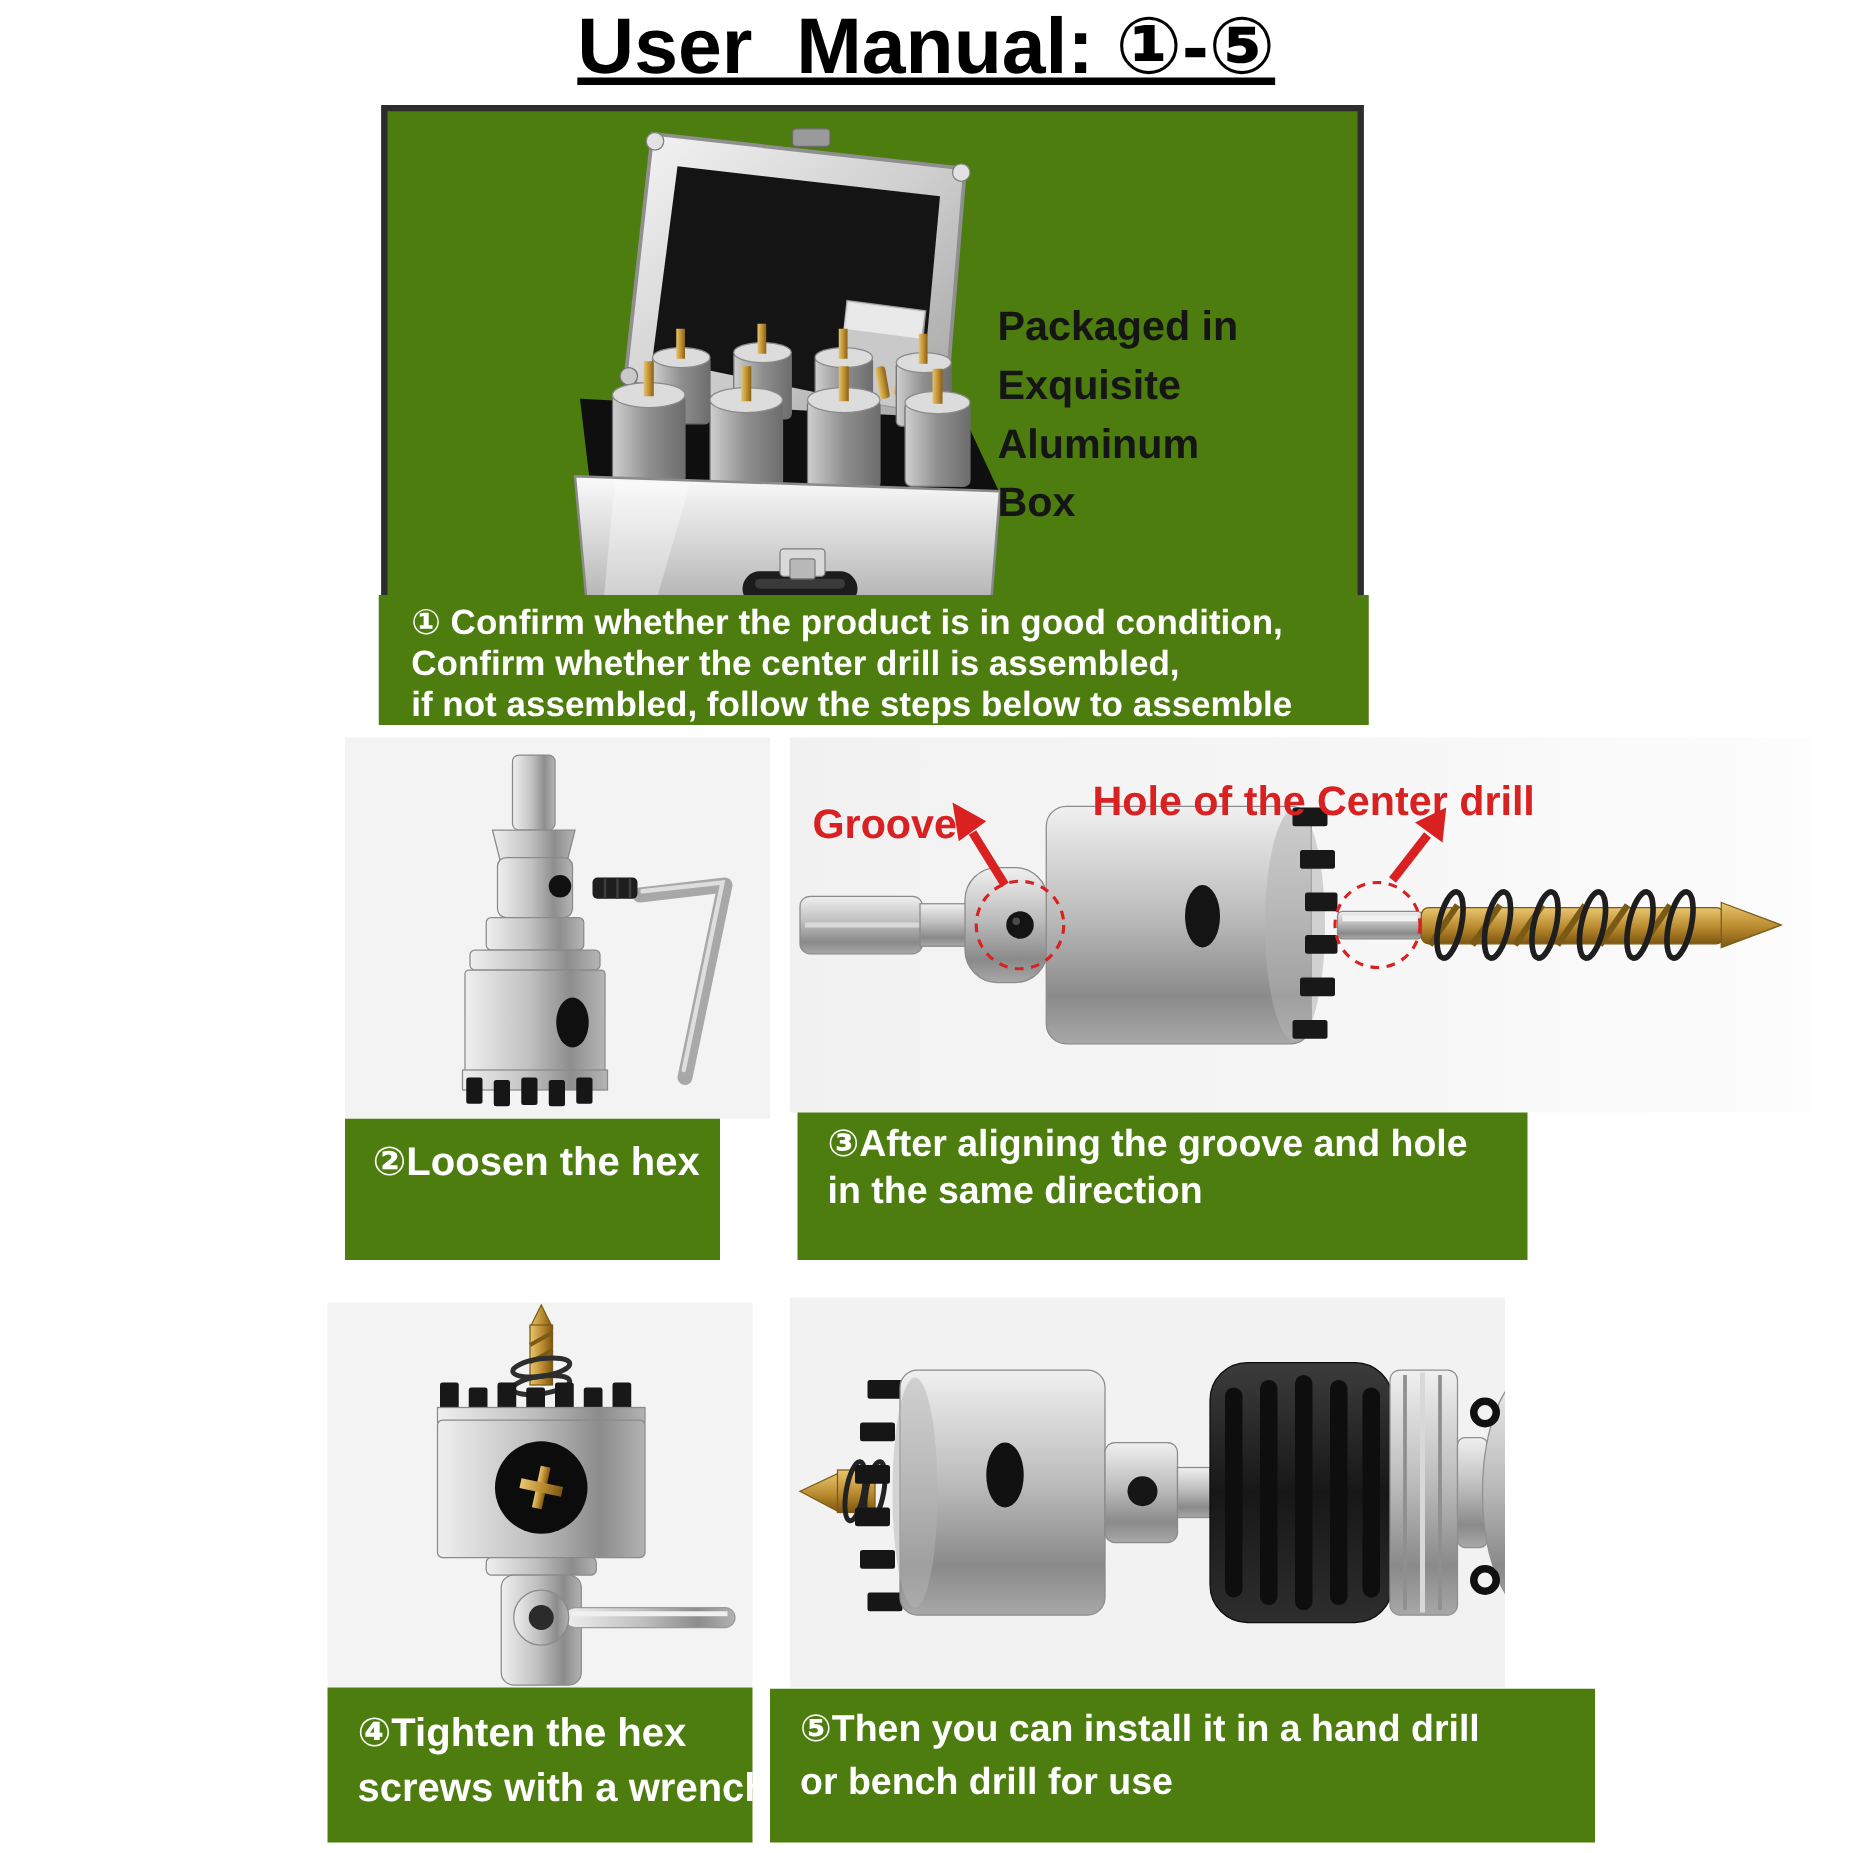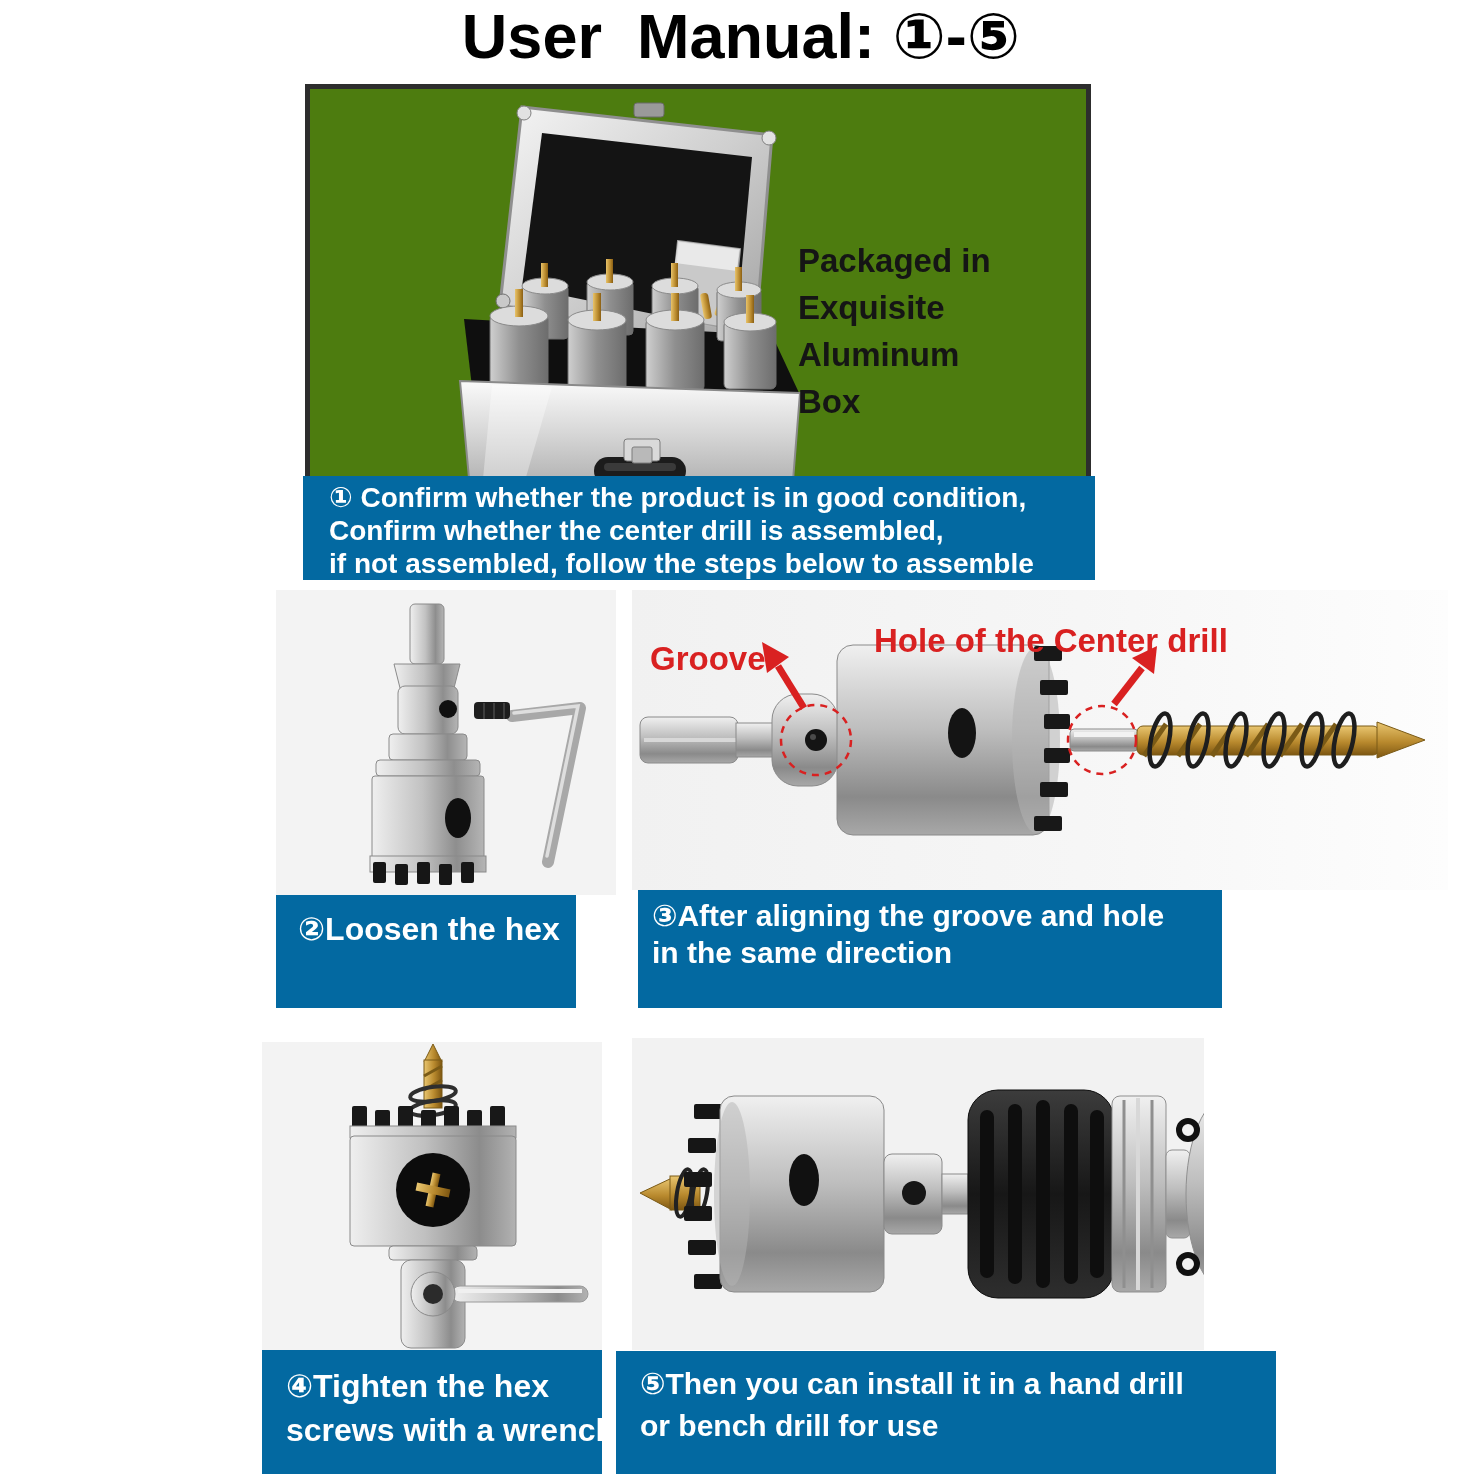--- a/index.html
+++ b/index.html
@@ -1,32 +1,32 @@
 <!DOCTYPE html>
 <html><head>
 <meta charset="utf-8">
 <style>
   html,body{margin:0;padding:0;background:#ffffff;}
   .page{position:relative;width:1482px;height:1482px;background:#ffffff;overflow:hidden;
         font-family:"Liberation Sans","DejaVu Sans",sans-serif;}
   .abs{position:absolute;}
   .title{left:0;right:0;top:0px;text-align:center;font-size:63px;font-weight:700;color:#000;
-         white-space:pre;letter-spacing:0px;}
+         white-space:pre;letter-spacing:0px;text-decoration:underline;}
   .frame{left:305px;top:84px;width:786px;height:496px;border:5px solid #2d2d2d;
          box-sizing:border-box;background:#4d7c0f;}
   .pack-caption{left:798px;top:232px;font-size:33px;font-weight:700;color:#151515;line-height:47px;}
-  .banner{background:#0369a1;color:#ffffff;font-weight:700;box-sizing:border-box;}
+  .banner{background:#4d7c0f;color:#ffffff;font-weight:700;box-sizing:border-box;}
   .bline{white-space:pre;}
   .b1{left:303px;top:476px;width:792px;height:104px;font-size:28px;line-height:33px;padding:5px 0 0 26px;}
   .photo{background:#f3f3f3;}
   .p2{left:276px;top:590px;width:340px;height:305px;}
   .b2{left:276px;top:895px;width:300px;height:113px;font-size:32px;line-height:44px;padding:12px 0 0 22px;}
   .p3{left:632px;top:590px;width:816px;height:300px;
       background:linear-gradient(90deg,#f1f1f1 0%,#f6f6f6 55%,#fdfdfd 100%);}
-  .b3{left:638px;top:890px;width:584px;height:118px;font-size:30px;line-height:37px;padding:7px 0 0 14px;}
+  .b3{left:638px;top:890px;width:584px;height:118px;font-size:30px;line-height:37px;padding:7px 0 0 24px;}
   .p4{left:262px;top:1042px;width:340px;height:308px;}
   .b4{left:262px;top:1350px;width:340px;height:124px;font-size:32px;line-height:44px;padding:14px 0 0 24px;}
   .p5{left:632px;top:1038px;width:572px;height:312px;background:#f2f2f2;}
   .b5{left:616px;top:1351px;width:660px;height:123px;font-size:30px;line-height:42px;padding:12px 0 0 24px;}
   .red-label{color:#d92121;font-weight:700;font-size:33px;white-space:nowrap;}
   .lab-groove{left:650px;top:640px;text-align:center;}
   .lab-hole{left:874px;top:622px;}
   svg{display:block;}
 </style>
 </head>

